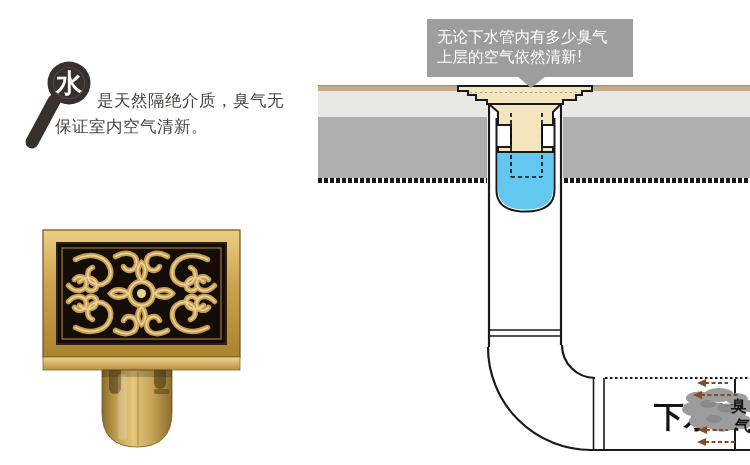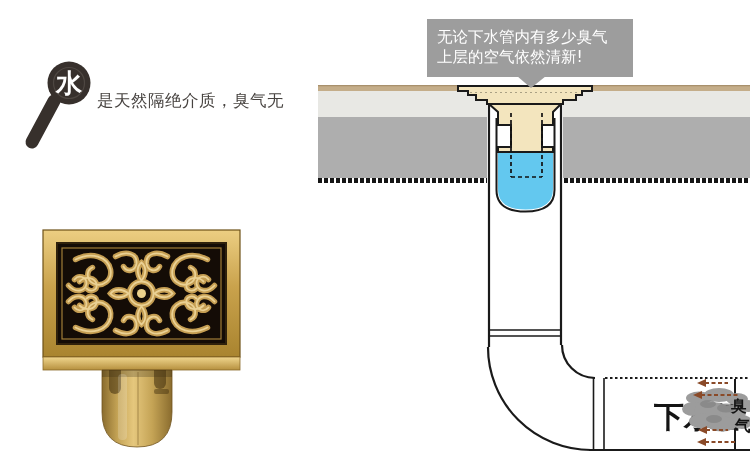--- a/index.html
+++ b/index.html
@@ -27,20 +27,21 @@
 
   <svg style="left:18px;top:50px" width="85" height="105" viewBox="0 0 85 105">
     <line x1="36" y1="51" x2="14" y2="92" stroke="#37302c" stroke-width="13" stroke-linecap="round"></line>
     <circle cx="51" cy="33" r="21.5" fill="#37302c"></circle>
     <circle cx="51" cy="33" r="15.5" fill="none" stroke="#59514b" stroke-width="1.2" opacity="0.7"></circle>
     <text x="51" y="42" text-anchor="middle" font-size="26" font-weight="600" fill="#ffffff">水</text>
   </svg>
 
   <div class="intro">
     <span class="first">是天然隔绝介质，臭气无</span>
+    <span>保证室内空气清新。</span>
   </div>
 
   <svg style="left:33px;top:222px" width="214" height="243" viewBox="0 0 214 243">
     <defs>
       <linearGradient id="gold" x1="0" y1="0" x2="0" y2="1">
         <stop offset="0" stop-color="#ecce82"></stop>
           <stop offset="0.45" stop-color="#c9a24c"></stop>
           <stop offset="1" stop-color="#a9842f"></stop>
       </linearGradient>
       <linearGradient id="goldside" x1="0" y1="0" x2="0" y2="1">

